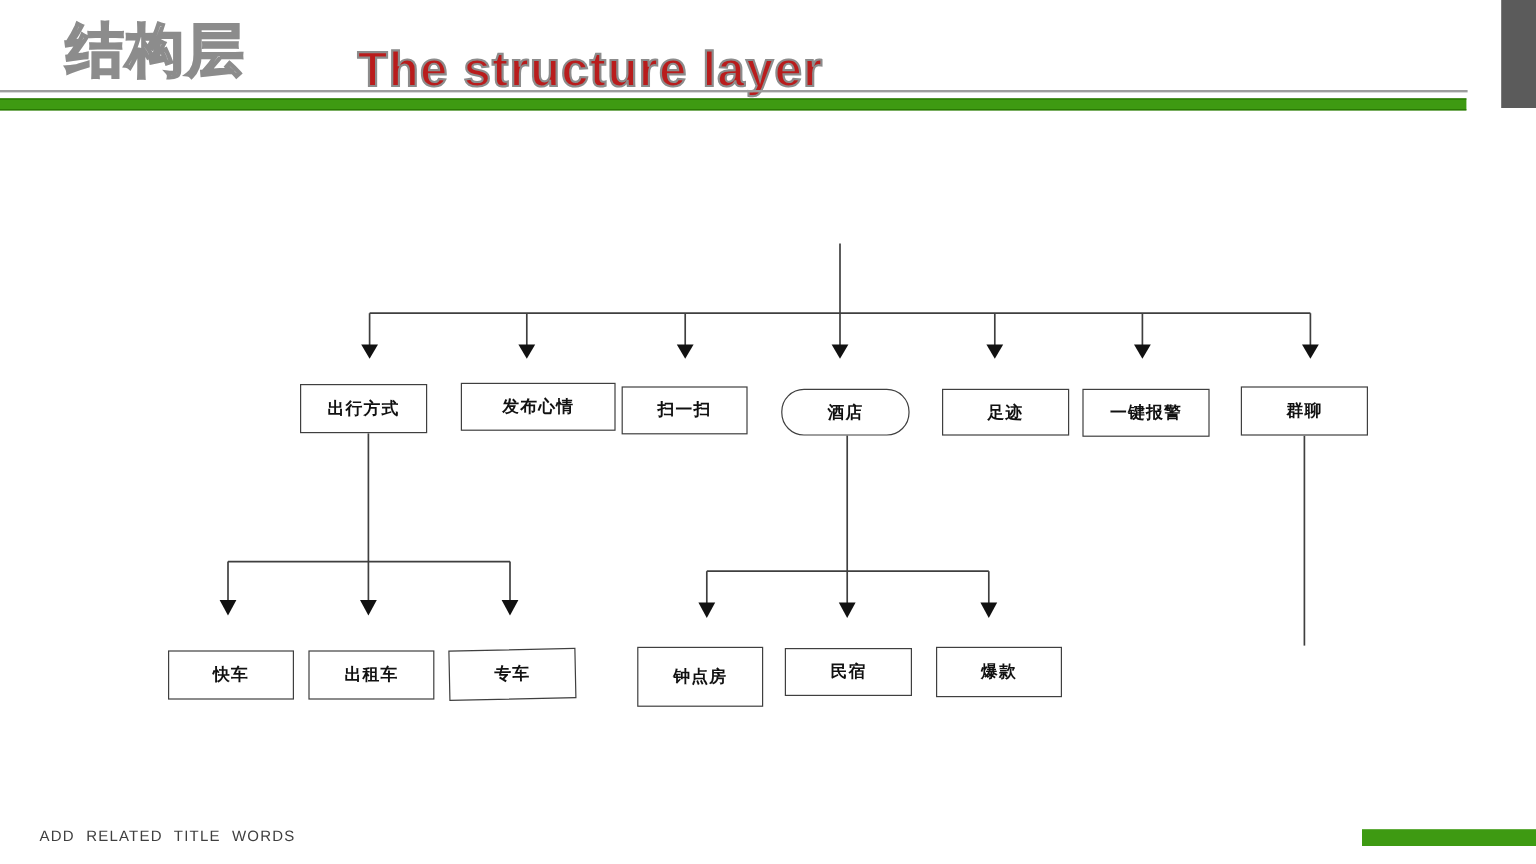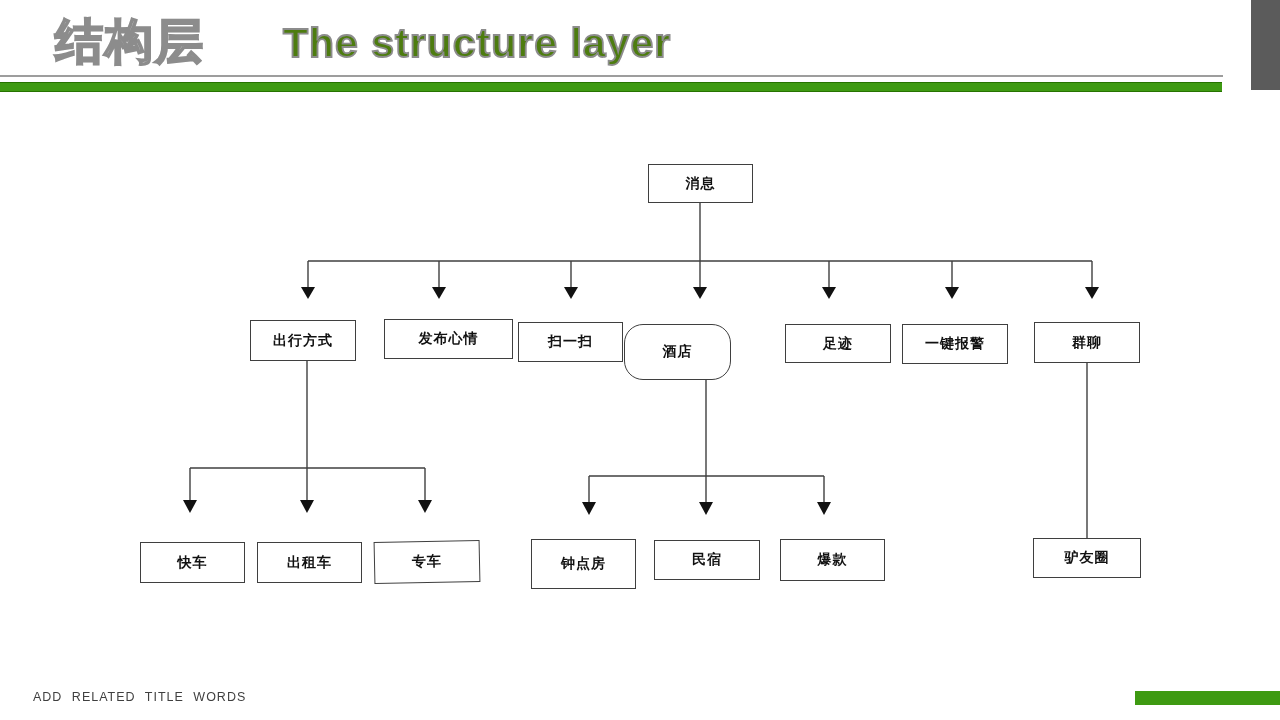--- a/index.html
+++ b/index.html
@@ -9,23 +9,23 @@
   }
 
   
   .title-cn {
     position:absolute; left:55px; top:10px; margin:0;
     font-size:48px; font-weight:bold; letter-spacing:2px;
     color:#ffffff; -webkit-text-stroke:2px #8c8c8c;
     text-shadow:0 0 1px #b0b0b0;
   }
   .title-en {
-    position:absolute; left:283px; top:20px; margin:0;
+    position:absolute; left:283px; top:20px; margin:15px;
     font-size:41px; font-weight:bold; letter-spacing:1px;
-    color:#4d7c0f; -webkit-text-stroke:1.8px #8c8c8c;
+    color:#b91c1c; -webkit-text-stroke:1.8px #8c8c8c;
     text-shadow:0 0 1px #b0b0b0;
   }
   .thin-rule {
     position:absolute; left:0; top:75px; width:1223px; height:1.5px;
     background:#9d9d9d;
   }
   .green-rule {
     position:absolute; left:0; top:82px; width:1222px; height:8px;
     background:#3e9a12; border-top:1px solid #267300; border-bottom:1px solid #267300;
   }
@@ -103,36 +103,34 @@
       <polygon points="1085,287 1099,287 1092,299"></polygon>
       <polygon points="183,500 197,500 190,513"></polygon>
       <polygon points="300,500 314,500 307,513"></polygon>
       <polygon points="418,500 432,500 425,513"></polygon>
       <polygon points="582,502 596,502 589,515"></polygon>
       <polygon points="699,502 713,502 706,515"></polygon>
       <polygon points="817,502 831,502 824,515"></polygon>
     </g>
   </svg>
 
-  <div class="node" style="left:648px; top:164px; width:105px; height:39px;">消息</div>
 
   <div class="node" style="left:250px; top:320px; width:106px; height:41px;">出行方式</div>
   <div class="node" style="left:384px; top:319px; width:129px; height:40px;">发布心情</div>
   <div class="node" style="left:518px; top:322px; width:105px; height:40px;">扫一扫</div>
-  <div class="node" style="left:624px; top:324px; width:107px; height:56px;border-radius:19px;">酒店</div>
+  <div class="node" style="left:651px; top:324px; width:107px; height:39px;border-radius:19px;">酒店</div>
   <div class="node" style="left:785px; top:324px; width:106px; height:39px;">足迹</div>
   <div class="node" style="left:902px; top:324px; width:106px; height:40px;">一键报警</div>
   <div class="node" style="left:140px; top:542px; width:105px; height:41px;">快车</div>
 
   <div class="node" style="left:1034px; top:322px; width:106px; height:41px;">群聊</div>
   <div class="node" style="left:257px; top:542px; width:105px; height:41px;">出租车</div>
   <div class="node tilt" style="left:374px; top:541px; width:106px; height:42px;">专车</div>
 
   <div class="node" style="left:531px; top:539px; width:105px; height:50px;">钟点房</div>
   <div class="node" style="left:654px; top:540px; width:106px; height:40px;">民宿</div>
   <div class="node" style="left:780px; top:539px; width:105px; height:42px;">爆款</div>
 
-  <div class="node" style="left:1033px; top:538px; width:108px; height:40px;">驴友圈</div>
 
   <div class="footer-note">ADD RELATED TITLE WORDS</div>
   <div class="footer-bar"></div>
 
 </div>
 
 </body></html>

